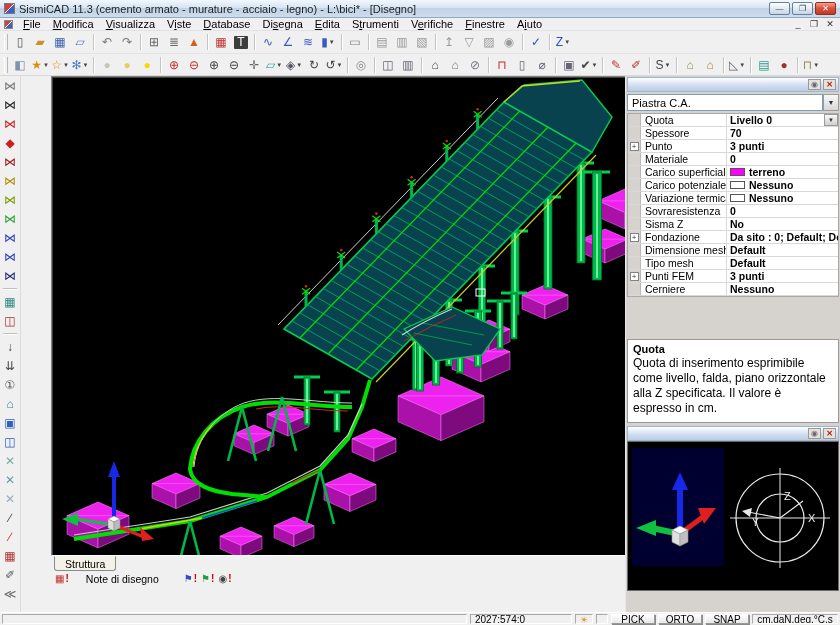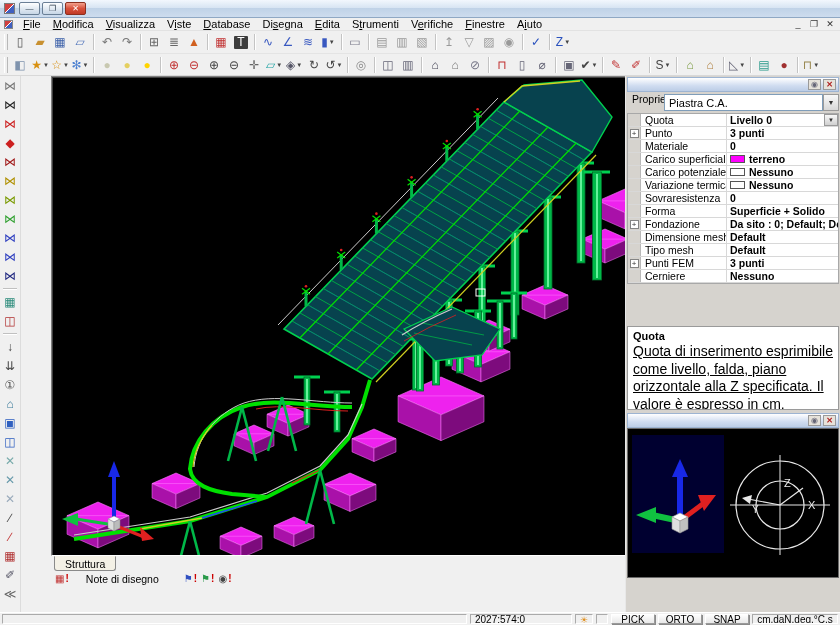--- a/index.html
+++ b/index.html
@@ -58,56 +58,57 @@
   .note-bang { color:#cc0000; font-weight:bold; font-size:10px; margin-left:1px; }
   .notes-label { font-size:10.5px; margin:0 22px 0 14px; }
 
   
   .right-col { width:215px; background:#d6d3ce; border-left:1px solid #e8e8e8; display:flex; flex-direction:column; padding:1px 1px 0 1px; }
   .panel-header { height:15px; display:flex; align-items:center; padding:0 2px 0 4px; font-size:10.5px;
     background:linear-gradient(#ffffff,#cfdcf0 60%,#bccde6); border:1px solid #9db4d2; }
   .panel-header .ph-label { flex:1;margin-top:28px; }
   .ph-btn { width:13px; height:11px; font-size:8px; line-height:10px; text-align:center; color:#667; background:#e6e2da; border:1px solid #9a9a9a; margin-left:2px; }
   .ph-btn.close { color:#b02020; font-weight:bold; }
-  .selector-row { display:flex; margin:2px 0;padding-left:37px; }
+  .selector-row { display:flex; margin:2px 0; }
   .selector-box { flex:1; height:17px; background:#fff; border:1px solid #7f9db9; display:flex; align-items:center; padding-left:4px; font-size:11px; }
   .combo-btn { width:16px; height:17px; background:linear-gradient(#f8f8f8,#d8d8d8); border:1px solid #9a9a9a; font-size:7px; text-align:center; line-height:15px; color:#333; }
 
   .prop-grid { background:#fff; border:1px solid #a8a8a8; }
   .prop-row { display:flex; height:13px; border-bottom:1px solid #d8d8d8; align-items:stretch; }
   .prop-gutter { width:13px; background:#d6d3ce; border-right:1px solid #b8b8b8; display:flex; align-items:center; justify-content:center; }
   .expand-box { width:9px; height:9px; background:#fff; border:1px solid #848484; font-size:8px; line-height:7px; text-align:center; color:#333; }
   .prop-label { width:86px; padding:0 2px 0 4px; font-size:10.5px; line-height:12px; border-right:1px solid #d8d8d8; white-space:nowrap; overflow:hidden; }
   .prop-value { flex:1; display:flex; align-items:center; padding-left:3px; font-size:10.5px; font-weight:bold; white-space:nowrap; overflow:hidden; }
   .prop-swatch { width:15px; height:8px; border:1px solid #555; margin-right:4px; flex:none; }
   .prop-drop { width:14px; height:12px; margin-left:auto; flex:none; background:linear-gradient(#f8f8f8,#d0d0d0); border:1px solid #9a9a9a; font-size:6px; text-align:center; line-height:11px; color:#333; }
 
   .desc-box { margin-top:42px; height:84px; background:#fff; border:1px solid #9a9a9a; padding:3px 5px; overflow:hidden; }
   .desc-title { font-weight:bold; font-size:11px; }
-  .desc-text { font-size:14px; line-height:1.25; margin-top:1px;text-decoration:underline; }
+  .desc-text { font-size:12px; line-height:1.25; margin-top:1px; }
 
   .viewpoint { margin-top:3px; }
   .vp-content { height:150px; background:#000; border:1px solid #6a6a6a; }
 
   
   .statusbar { height:13px; display:flex; align-items:stretch; background:#f0f0f0; border-top:1px solid #fff; padding:1px 2px; gap:3px; }
   .sb-panel { border:1px solid #aaa; border-bottom-color:#fff; border-right-color:#fff; background:#f0f0f0;
     font-size:10px; line-height:10px; padding:0 4px; white-space:nowrap; overflow:hidden; }
   .sb-fill { flex:1; }
   .sb-coords { width:102px; }
   .sb-icon { width:18px; text-align:center; font-size:9px; padding:0; }
   .sb-btn { width:44px; text-align:center; font-weight:normal; background:linear-gradient(#fdfdfd,#e8e8e8);
     border:1px solid #9a9a9a; border-top-color:#fff; border-left-color:#fff; box-shadow:1px 1px 0 #8a8a8a; font-size:10px; line-height:10px; }
   .sb-units { width:86px; text-align:center; }
 </style>
 </head>
 <body>
 
 <div class="titlebar">
   <div class="app-icon"></div>
+  <div class="title-text">SismiCAD 11.3 (cemento armato - murature - acciaio - legno) - L:\bici* - [Disegno]</div>
   <div class="winbtns">
     <div class="winbtn">—</div>
     <div class="winbtn">❐</div>
     <div class="winbtn close">✕</div>
   </div>
 </div>
 
 <div class="menubar">
   <div class="mdi-icon"></div>
   <div id="menu-items" style="display:flex;">
@@ -707,20 +708,27 @@
     <div class="prop-grid" id="prop-grid">
         <div class="prop-row">
           <div class="prop-gutter"></div>
           <div class="prop-label">Quota</div>
           <div class="prop-value">
             <span>Livello 0</span>
             <span class="prop-drop">▼</span>
           </div>
         </div>
         <div class="prop-row">
+          <div class="prop-gutter"></div>
+          <div class="prop-label">Spessore</div>
+          <div class="prop-value">
+            <span>70</span>
+          </div>
+        </div>
+        <div class="prop-row">
           <div class="prop-gutter">
             <div class="expand-box">+</div>
           </div>
           <div class="prop-label">Punto</div>
           <div class="prop-value">
             <span>3 punti</span>
           </div>
         </div>
         <div class="prop-row">
           <div class="prop-gutter"></div>
@@ -755,23 +763,23 @@
         </div>
         <div class="prop-row">
           <div class="prop-gutter"></div>
           <div class="prop-label">Sovraresistenza</div>
           <div class="prop-value">
             <span>0</span>
           </div>
         </div>
         <div class="prop-row">
           <div class="prop-gutter"></div>
-          <div class="prop-label">Forma</div>
-          <div class="prop-value">
-            <span>Superficie + Solido</span>
+          <div class="prop-label">Sisma Z</div>
+          <div class="prop-value">
+            <span>No</span>
           </div>
         </div>
         <div class="prop-row">
           <div class="prop-gutter">
             <div class="expand-box">+</div>
           </div>
           <div class="prop-label">Fondazione</div>
           <div class="prop-value">
             <span>Da sito : 0; Default; De</span>
           </div>

